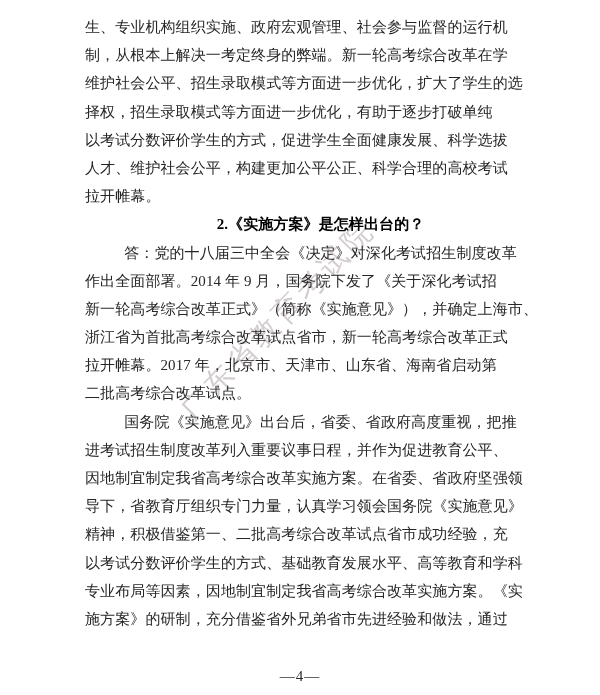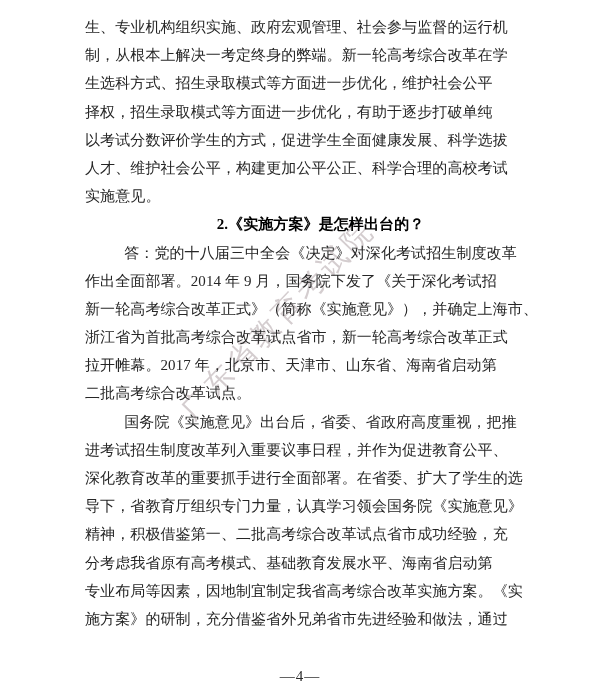--- a/index.html
+++ b/index.html
@@ -63,37 +63,37 @@
 </head>
 <body>
 
 <div class="page">
 
   <div class="watermark">广东省教育考试院</div>
 
   <div class="content">
     <div class="line">生、专业机构组织实施、政府宏观管理、社会参与监督的运行机</div>
     <div class="line">制，从根本上解决一考定终身的弊端。新一轮高考综合改革在学</div>
-    <div class="line">生选科方式、招生录取模式等方面进一步优化，维护社会公平</div>
+    <div class="line">维护社会公平、招生录取模式等方面进一步优化，扩大了学生的选</div>
     <div class="line">择权，招生录取模式等方面进一步优化，有助于逐步打破单纯</div>
     <div class="line">以考试分数评价学生的方式，促进学生全面健康发展、科学选拔</div>
     <div class="line">人才、维护社会公平，构建更加公平公正、科学合理的高校考试</div>
-    <div class="line">实施意见。</div>
+    <div class="line">拉开帷幕。</div>
     <div class="line indent bold">2.《实施方案》是怎样出台的？</div>
     <div class="line indent">答：党的十八届三中全会《决定》对深化考试招生制度改革</div>
     <div class="line">作出全面部署。2014 年 9 月，国务院下发了《关于深化考试招</div>
     <div class="line">新一轮高考综合改革正式》（简称《实施意见》），并确定上海市、</div>
     <div class="line">浙江省为首批高考综合改革试点省市，新一轮高考综合改革正式</div>
     <div class="line">拉开帷幕。2017 年，北京市、天津市、山东省、海南省启动第</div>
     <div class="line">二批高考综合改革试点。</div>
     <div class="line indent">国务院《实施意见》出台后，省委、省政府高度重视，把推</div>
     <div class="line">进考试招生制度改革列入重要议事日程，并作为促进教育公平、</div>
-    <div class="line">深化教育改革的重要抓手进行全面部署。在省委、扩大了学生的选</div>
+    <div class="line">因地制宜制定我省高考综合改革实施方案。在省委、省政府坚强领</div>
     <div class="line">导下，省教育厅组织专门力量，认真学习领会国务院《实施意见》</div>
     <div class="line">精神，积极借鉴第一、二批高考综合改革试点省市成功经验，充</div>
-    <div class="line">分考虑我省原有高考模式、基础教育发展水平、海南省启动第</div>
+    <div class="line">以考试分数评价学生的方式、基础教育发展水平、高等教育和学科</div>
     <div class="line">专业布局等因素，因地制宜制定我省高考综合改革实施方案。《实</div>
     <div class="line">施方案》的研制，充分借鉴省外兄弟省市先进经验和做法，通过</div>
   </div>
 
   <div class="page-number">—4—</div>
 
 </div>
 
 </body></html>

